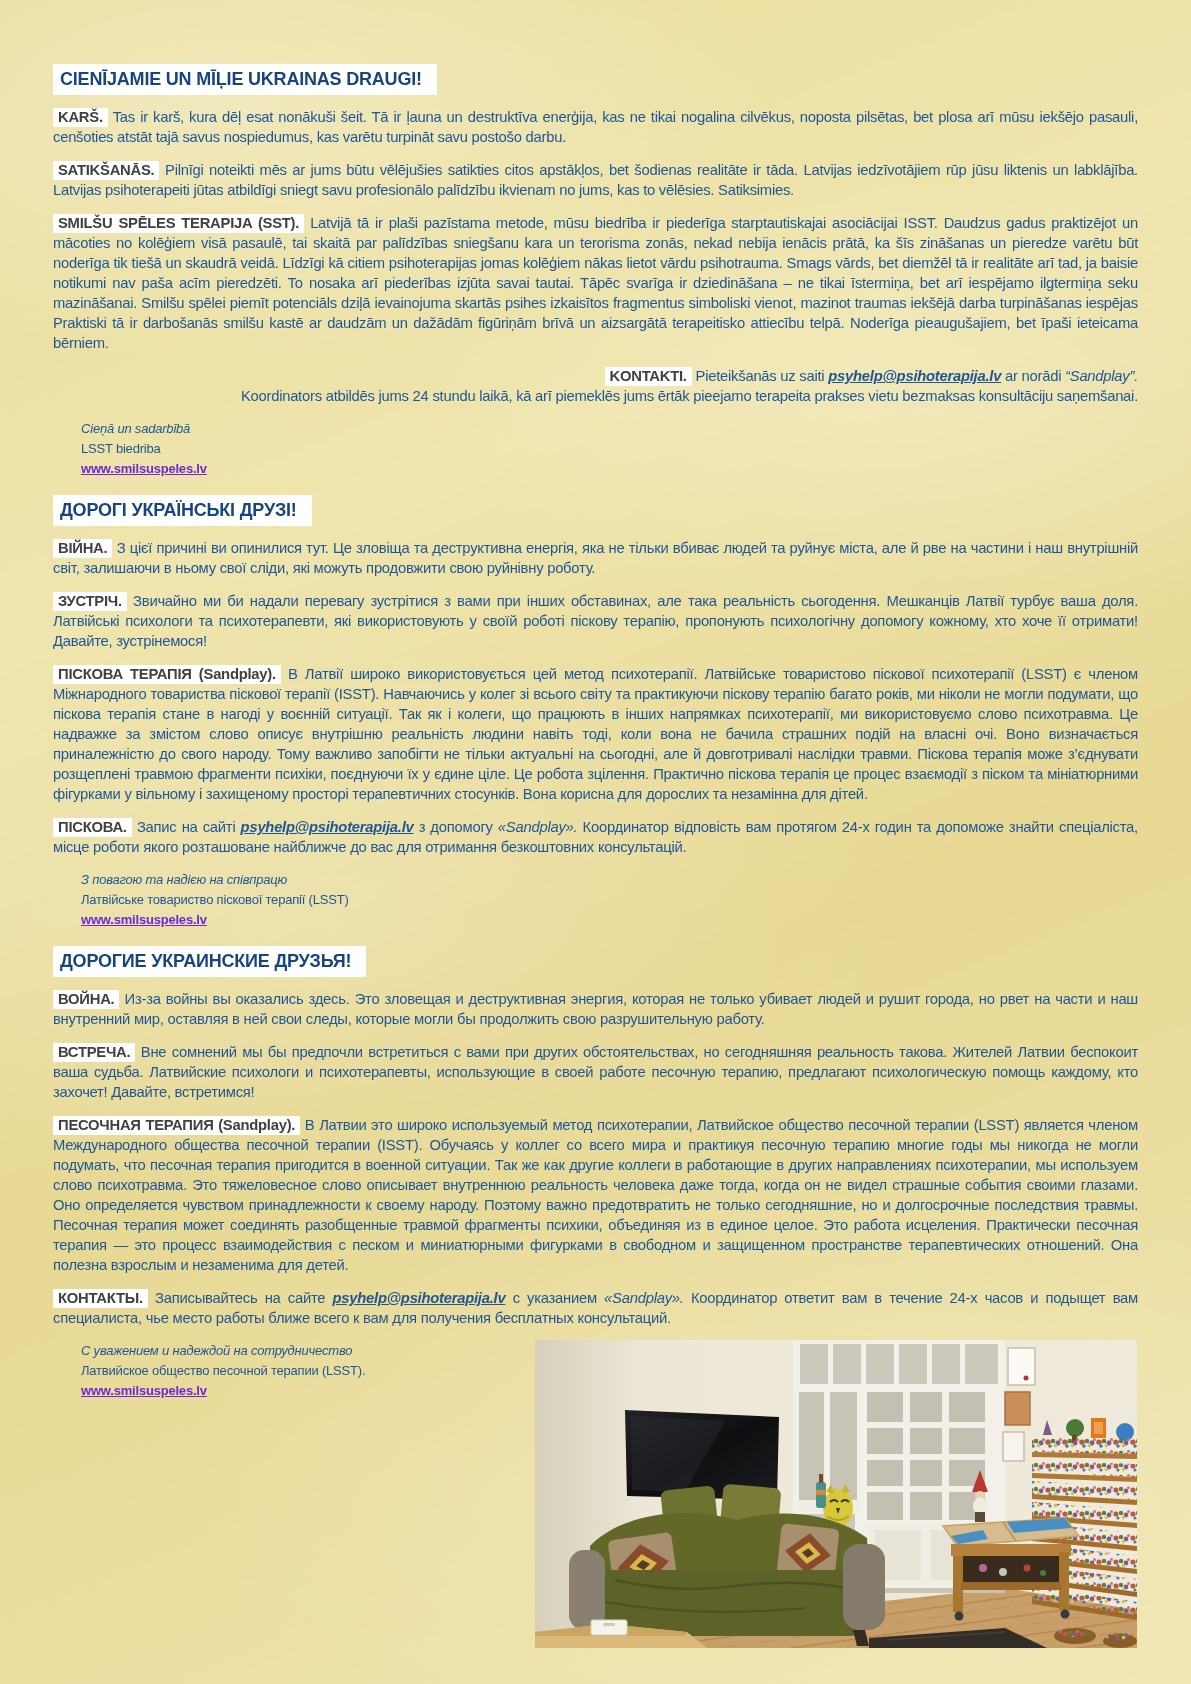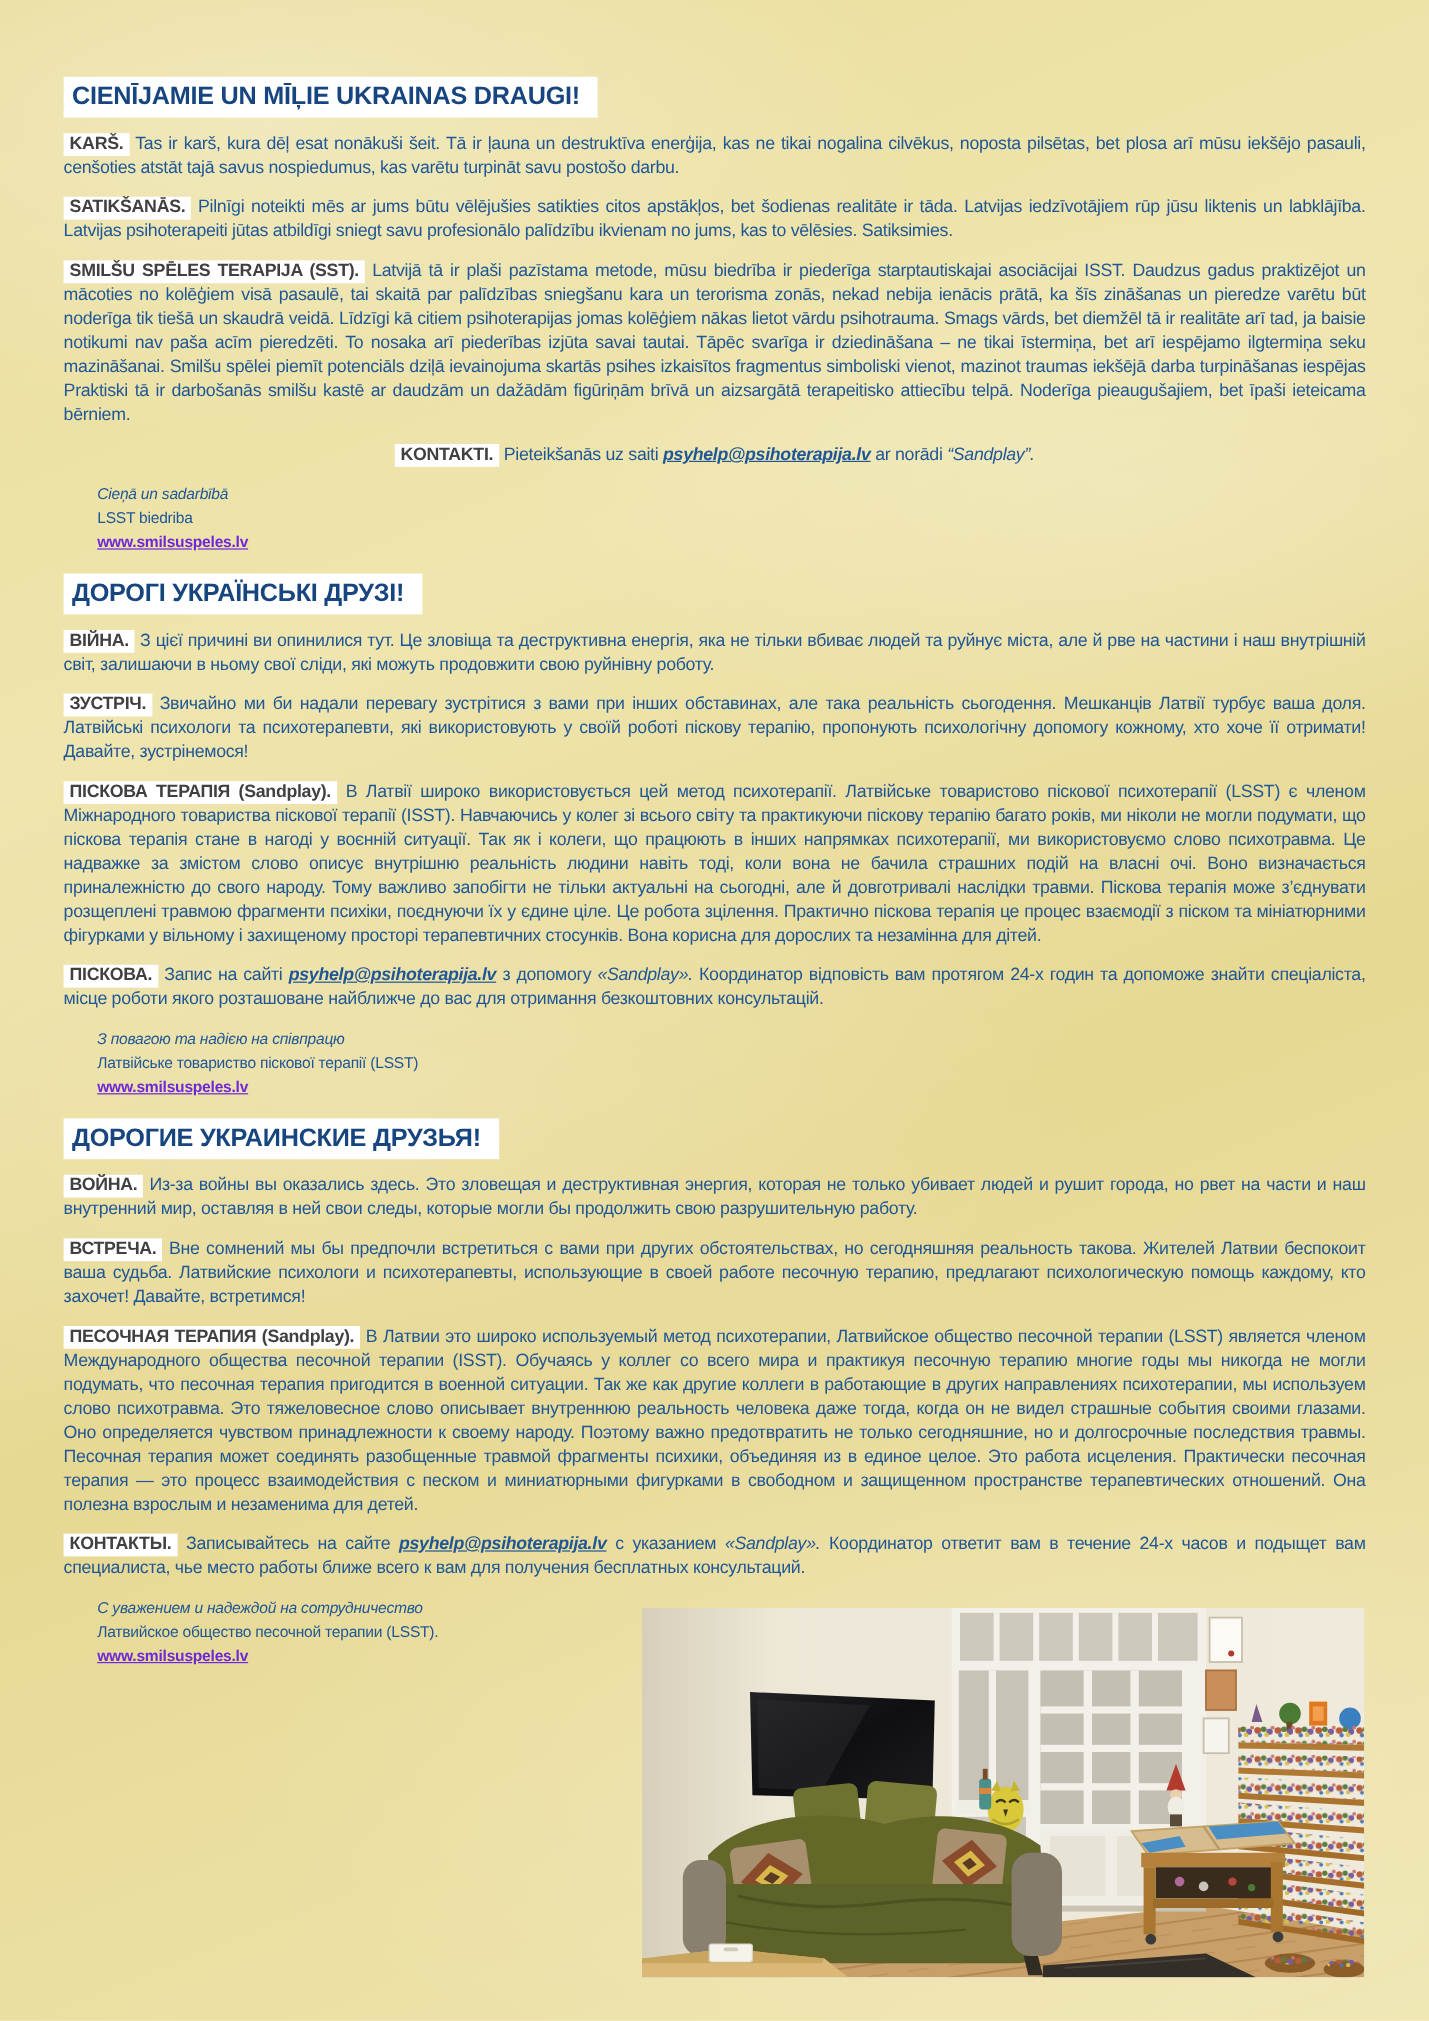--- a/index.html
+++ b/index.html
@@ -12,29 +12,29 @@
       radial-gradient(820px 380px at 78% 24%, rgba(255,255,255,.20), transparent 60%),
       radial-gradient(900px 460px at 28% 55%, rgba(255,255,255,.16), transparent 65%),
       radial-gradient(1000px 500px at 70% 88%, rgba(255,255,255,.18), transparent 65%),
       linear-gradient(158deg,#e9dc99 0%,#efe5ae 30%,#e7d893 58%,#efe6b2 100%);
     color:#1f5796;
   }
   .content{padding:64px 53px 0 53px;}
   .band{
     display:inline-block;margin:0 0 12px 0;
     background:#ffffff;color:#16457f;
-    font-size:21px;font-weight:bold;letter-spacing:-.2px;
+    font-size:18px;font-weight:bold;letter-spacing:-.2px;
     padding:5px 15px 5px 7px;
   }
   .lang-section + .lang-section{margin-top:8px;}
   .para{
     margin:0 0 13px 0;font-size:14.8px;line-height:20px;
     letter-spacing:-.25px;text-align:justify;
   }
-  .para.nojust{text-align:center;}
+  .para.nojust{text-align:right;}
   .lead{
     font-weight:bold;color:#404040;background:#ffffff;
     padding:1px 5px 2px 5px;box-decoration-break:clone;-webkit-box-decoration-break:clone;
   }
   .email{
     font-weight:bold;font-style:italic;text-decoration:underline;color:#1f5796;cursor:pointer;
   }
   .sandplay{font-style:italic;}
   .signoff{margin:2px 0 16px 28px;font-size:13px;line-height:20px;letter-spacing:-.2px;}
   .signoff .tagline{font-style:italic;}
@@ -47,21 +47,21 @@
 </head>
 <body>
 
 <div class="content">
 
   <section class="lang-section">
     <h2 class="band">CIENĪJAMIE UN MĪĻIE UKRAINAS DRAUGI!</h2>
     <p class="para"><span class="lead">KARŠ.</span> <span>Tas ir karš, kura dēļ esat nonākuši šeit. Tā ir ļauna un destruktīva enerģija, kas ne tikai nogalina cilvēkus, noposta pilsētas, bet plosa arī mūsu iekšējo pasauli, cenšoties atstāt tajā savus nospiedumus, kas varētu turpināt savu postošo darbu.</span></p>
     <p class="para"><span class="lead">SATIKŠANĀS.</span> <span>Pilnīgi noteikti mēs ar jums būtu vēlējušies satikties citos apstākļos, bet šodienas realitāte ir tāda. Latvijas iedzīvotājiem rūp jūsu liktenis un labklājība. Latvijas psihoterapeiti jūtas atbildīgi sniegt savu profesionālo palīdzību ikvienam no jums, kas to vēlēsies. Satiksimies.</span></p>
     <p class="para"><span class="lead">SMILŠU SPĒLES TERAPIJA (SST).</span> <span>Latvijā tā ir plaši pazīstama metode, mūsu biedrība ir piederīga starptautiskajai asociācijai ISST. Daudzus gadus praktizējot un mācoties no kolēģiem visā pasaulē, tai skaitā par palīdzības sniegšanu kara un terorisma zonās, nekad nebija ienācis prātā, ka šīs zināšanas un pieredze varētu būt noderīga tik tiešā un skaudrā veidā. Līdzīgi kā citiem psihoterapijas jomas kolēģiem nākas lietot vārdu psihotrauma. Smags vārds, bet diemžēl tā ir realitāte arī tad, ja baisie notikumi nav paša acīm pieredzēti. To nosaka arī piederības izjūta savai tautai. Tāpēc svarīga ir dziedināšana – ne tikai īstermiņa, bet arī iespējamo ilgtermiņa seku mazināšanai. Smilšu spēlei piemīt potenciāls dziļā ievainojuma skartās psihes izkaisītos fragmentus simboliski vienot, mazinot traumas iekšējā darba turpināšanas iespējas  Praktiski tā ir darbošanās smilšu kastē ar daudzām un dažādām figūriņām brīvā un aizsargātā terapeitisko attiecību telpā. Noderīga pieaugušajiem, bet īpaši ieteicama bērniem.</span></p>
-    <p class="para nojust"><span class="lead">KONTAKTI.</span> <span>Pieteikšanās uz saiti</span> <a class="email">psyhelp@psihoterapija.lv</a> <span>ar norādi</span> <span class="sandplay">“Sandplay”.</span><br></p>
+    <p class="para nojust"><span class="lead">KONTAKTI.</span> <span>Pieteikšanās uz saiti</span> <a class="email">psyhelp@psihoterapija.lv</a> <span>ar norādi</span> <span class="sandplay">“Sandplay”.</span><br><span>Koordinators atbildēs jums 24 stundu laikā, kā arī piemeklēs jums ērtāk pieejamo terapeita prakses vietu bezmaksas konsultāciju saņemšanai.</span></p>
     <div class="signoff">
       <div class="tagline">Cieņā un sadarbībā</div>
       <div>LSST biedriba</div>
       <a class="site">www.smilsuspeles.lv</a>
     </div>
   </section>
 
   <section class="lang-section">
     <h2 class="band">ДОРОГІ УКРАЇНСЬКІ ДРУЗІ!</h2>
     <p class="para"><span class="lead">ВІЙНА.</span> <span>З цієї причині ви опинилися тут. Це зловіща та деструктивна енергія, яка не тільки вбиває людей та руйнує міста, але й рве на частини і наш внутрішній світ, залишаючи в ньому свої сліди, які можуть продовжити свою руйнівну роботу.</span></p>

